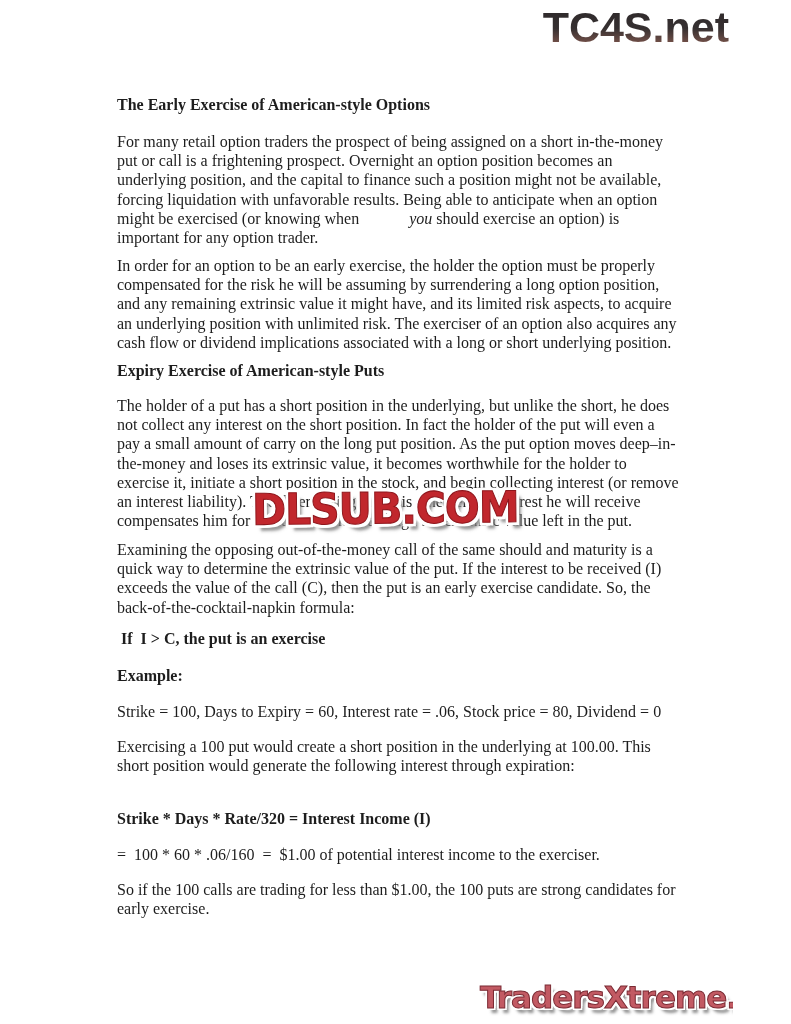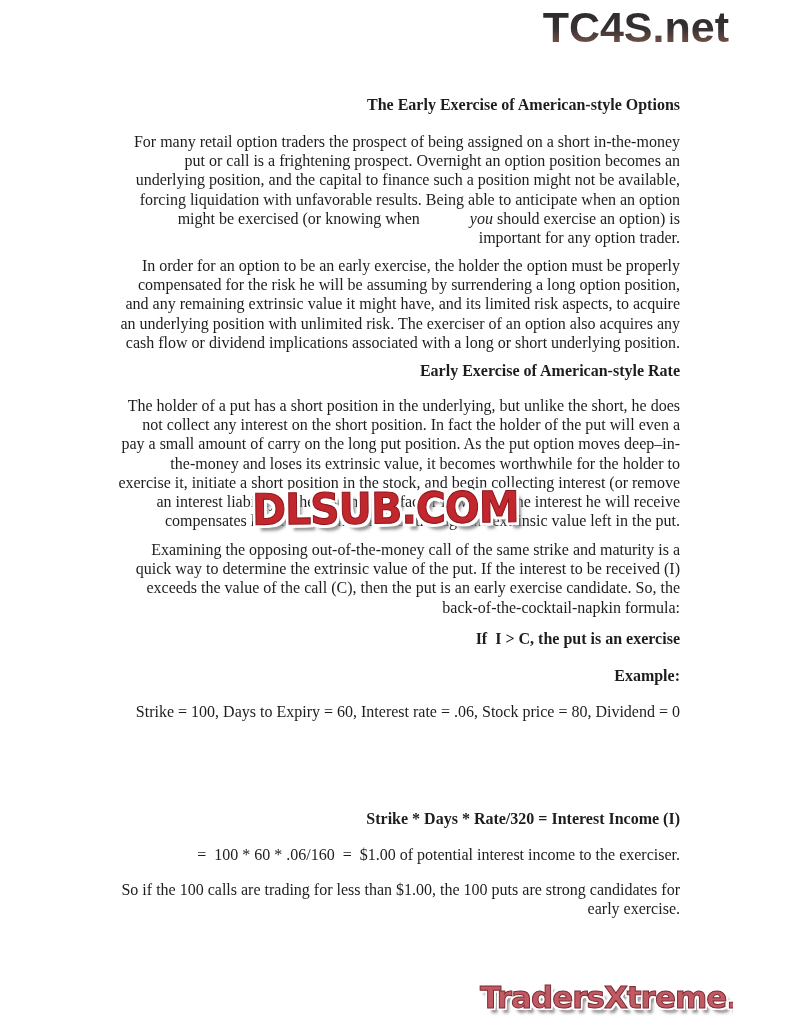--- a/index.html
+++ b/index.html
@@ -3,21 +3,20 @@
 <meta charset="utf-8">
 <style>
   html, body { margin: 0; padding: 0; background: #ffffff; }
   .page {
     position: relative;
     width: 733px;
     height: 1024px;
     background: #ffffff;
     overflow: hidden;
     font-family: "Liberation Serif", serif;
-    text-align: right;
   }
   .block {
     position: absolute;
     left: 117px;
     width: 563px;
     margin: 0;
     font-size: 16px;
     line-height: 19.2px;
     color: #1d1d1d;
     white-space: pre-wrap;
@@ -89,32 +88,33 @@
 <div class="page">
 
   <div class="tc4s-logo">TC4S.net</div>
 
   <h1 class="block bold" style="top:95px">The Early Exercise of American-style Options</h1>
 
   <p class="block" style="top:132px"><span>For many retail option traders the prospect of being assigned on a short in-the-money put or call is a frightening prospect. Overnight an option position becomes an underlying position, and the capital to finance such a position might not be available, forcing liquidation with unfavorable results. Being able to anticipate when an option might be exercised (or knowing when </span><span class="italic">you</span><span> should exercise an option) is important for any option trader.</span></p>
 
   <p class="block" style="top:256px">In order for an option to be an early exercise, the holder the option must be properly compensated for the risk he will be assuming by surrendering a long option position, and any remaining extrinsic value it might have, and its limited risk aspects, to acquire an underlying position with unlimited risk. The exerciser of an option also acquires any cash flow or dividend implications associated with a long or short underlying position.</p>
 
-  <h2 class="block bold" style="top:361px">Early Exercise of American-style Rate</h2>
+  <h2 class="block bold" style="top:361px">Expiry Exercise of American-style Puts</h2>
 
   <p class="block" style="top:396px">The holder of a put has a short position in the underlying, but unlike the short, he does not collect any interest on the short position. In fact the holder of the put will even a pay a small amount of carry on the long put position. As the put option moves deep–in-the-money and loses its extrinsic value, it becomes worthwhile for the holder to exercise it, initiate a short position in the stock, and begin collecting interest (or remove an interest liability). The determining factor is whether the interest he will receive compensates him for what he will lose through the extrinsic value left in the put.</p>
 
-  <p class="block" style="top:540px">Examining the opposing out-of-the-money call of the same strike and maturity is a quick way to determine the extrinsic value of the put. If the interest to be received (I) exceeds the value of the call (C), then the put is an early exercise candidate. So, the back-of-the-cocktail-napkin formula:</p>
+  <p class="block" style="top:540px">Examining the opposing out-of-the-money call of the same should and maturity is a quick way to determine the extrinsic value of the put. If the interest to be received (I) exceeds the value of the call (C), then the put is an early exercise candidate. So, the back-of-the-cocktail-napkin formula:</p>
 
   <p class="block bold" style="top:666px">Example:</p>
 
   <p class="block bold" style="top:629px"> If  I &gt; C, the put is an exercise</p>
 
   <p class="block" style="top:702px">Strike = 100, Days to Expiry = 60, Interest rate = .06, Stock price = 80, Dividend = 0</p>
 
+  <p class="block" style="top:737px">Exercising a 100 put would create a short position in the underlying at 100.00. This short position would generate the following interest through expiration:</p>
 
   <p class="block bold" style="top:809px">Strike * Days * Rate/320 = Interest Income (I)</p>
 
   <p class="block" style="top:845px">=  100 * 60 * .06/160  =  $1.00 of potential interest income to the exerciser.</p>
 
   <p class="block" style="top:880px">So if the 100 calls are trading for less than $1.00, the 100 puts are strong candidates for early exercise.</p>
 
   <div class="dlsub-stamp">DLSUB.COM</div>
 
   <div class="tx-logo">TradersXtreme.com</div>

